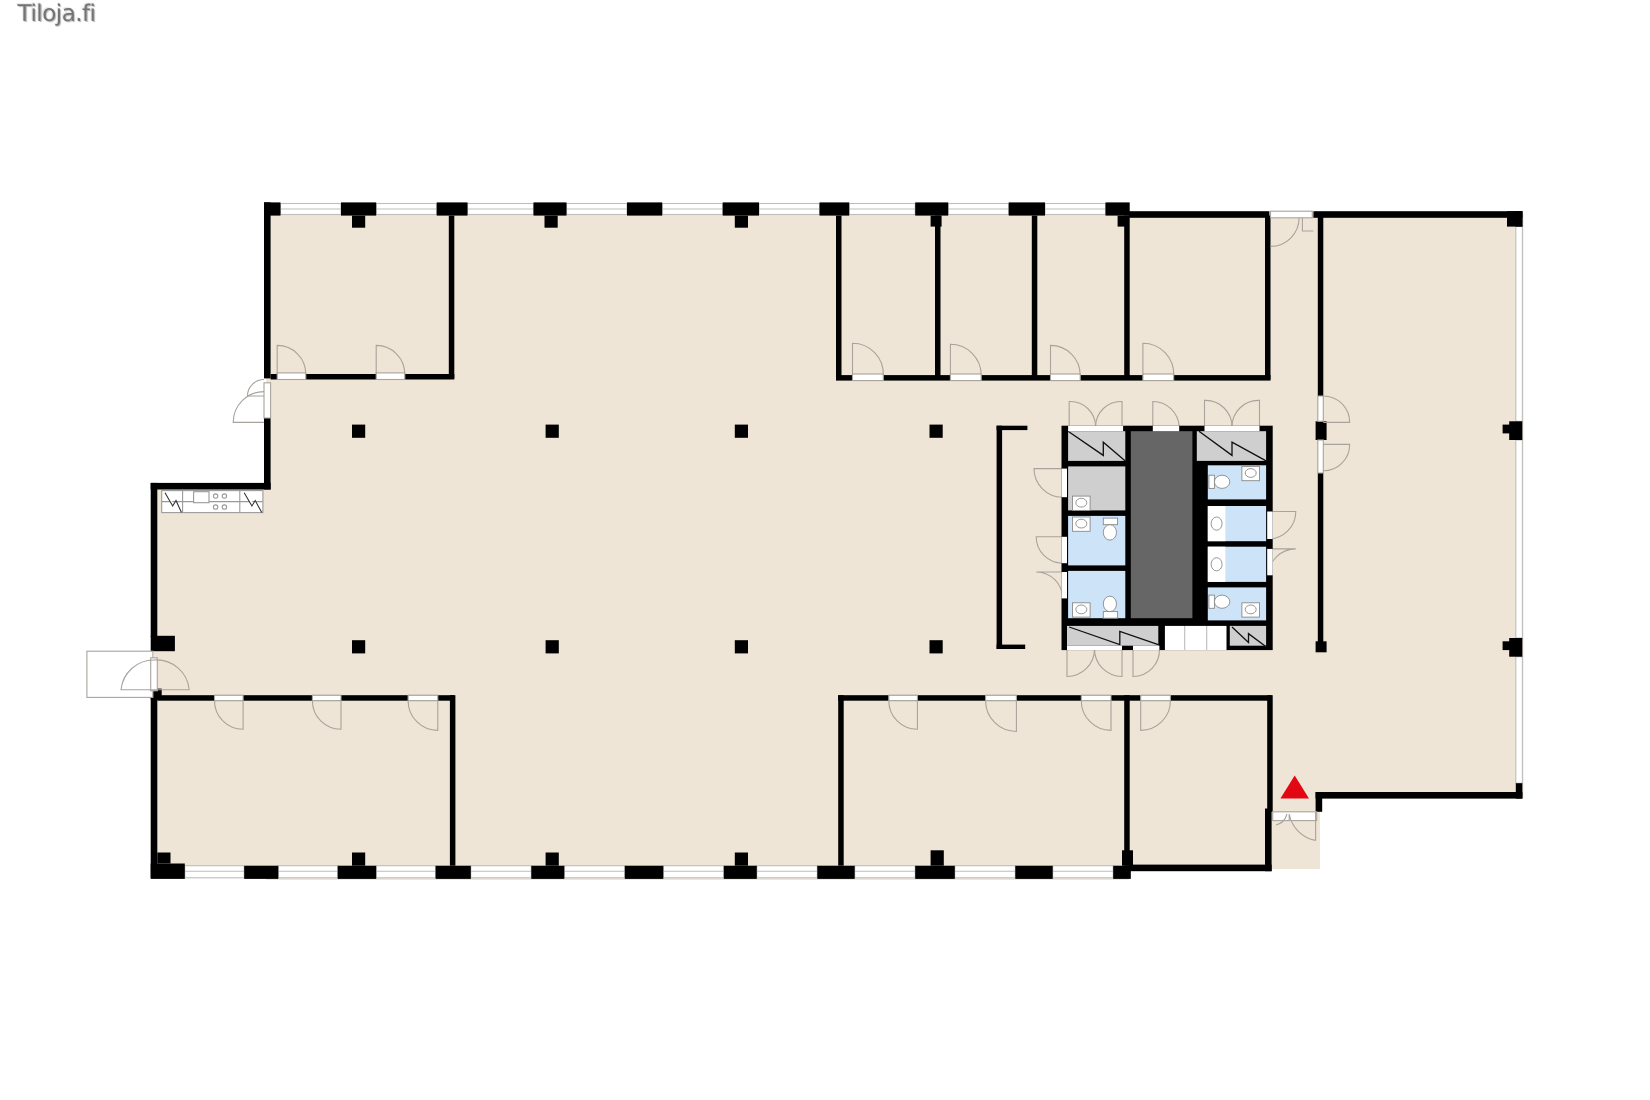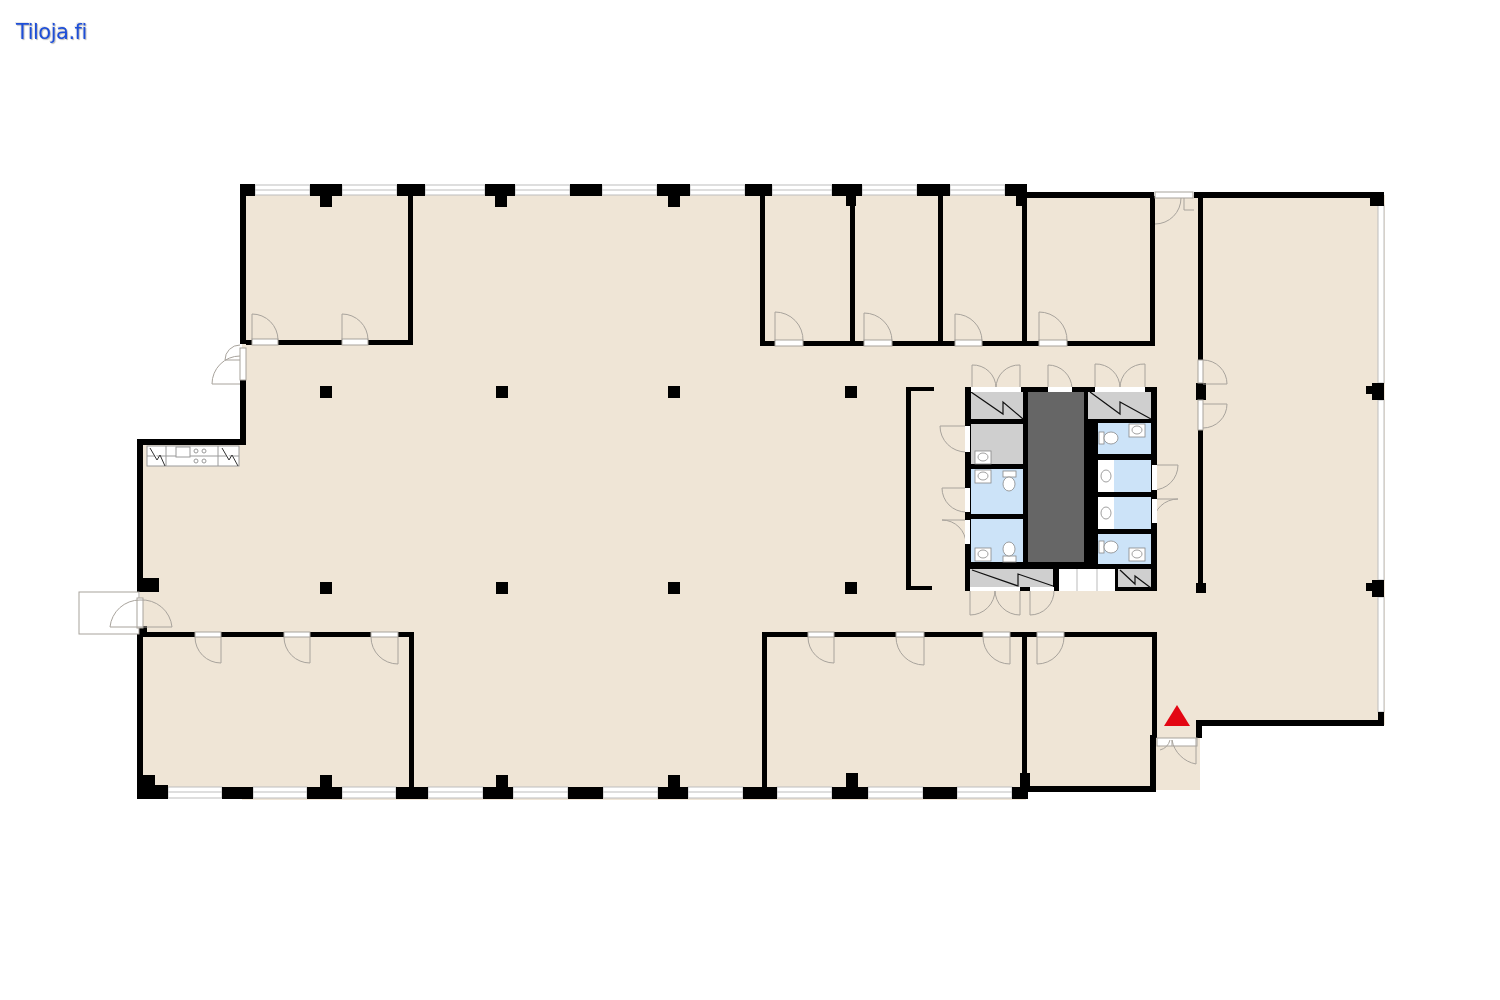--- a/index.html
+++ b/index.html
@@ -1,18 +1,18 @@
 <!DOCTYPE html>
 <html><head>
 <meta charset="utf-8">
 <style>
   html, body { margin: 0; padding: 0; background: #ffffff; }
   body { width: 1500px; height: 1000px; position: relative; overflow: hidden; font-family: "DejaVu Sans", sans-serif; }
   .watermark {
-    position: absolute; left: 16px; top: 20px; font-size: 21px; color: #1d4ed8;
+    position: absolute; left: 16px; top: 0; font-size: 21px; color: #737373;
     font-family: "DejaVu Sans", sans-serif; letter-spacing: -0.5px;
     text-shadow: 1px 1px 1px #b8b8b8, -1px -1px 0 #e8e8e8;
   }
   svg.plan { position: absolute; left: 0; top: 0; }
 </style>
 </head>
 <body>
 
 <div class="watermark">Tiloja.fi</div>
 

